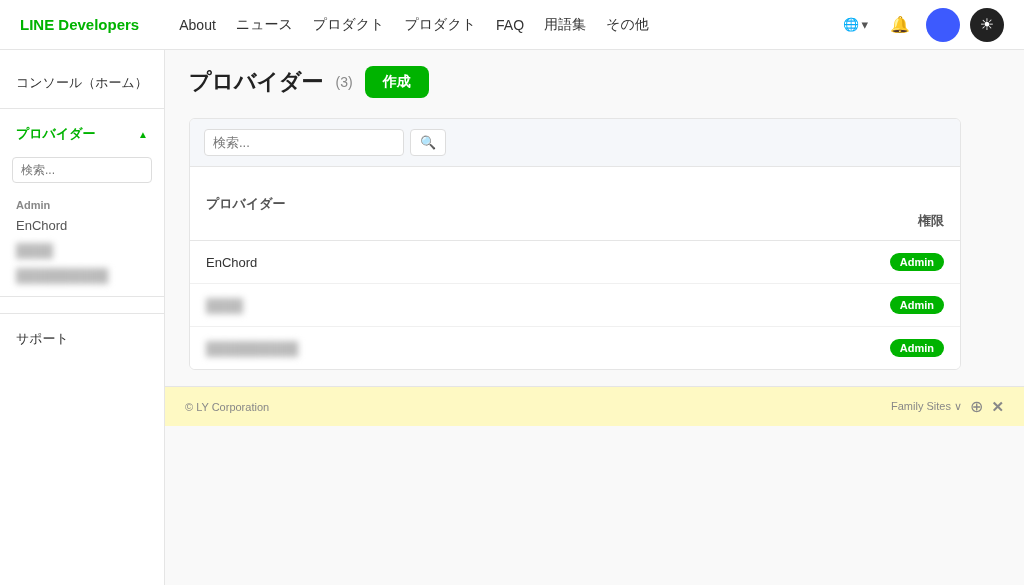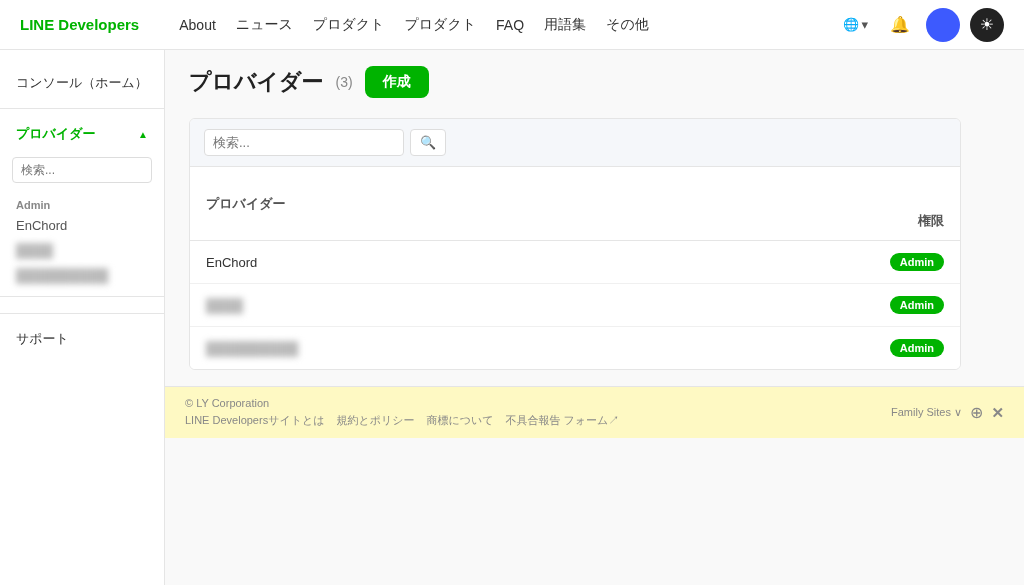--- a/index.html
+++ b/index.html
@@ -210,26 +210,20 @@
           <span class="admin-badge">Admin</span>
         </div>
 
       </div>
 
     </div>
 
     <footer class="footer">
       <div class="footer-left">
         <span>© LY Corporation</span>
-        <div class="footer-links">
-          <span class="footer-link">LINE Developersサイトとは</span>
-          <span class="footer-link">規約とポリシー</span>
-          <span class="footer-link">商標について</span>
-          <span class="footer-link">不具合報告 フォーム↗</span>
-        </div>
       </div>
       <div class="footer-right">
         <span class="footer-family">Family Sites ∨</span>
         <span style="font-size:16px;">⊕</span>
         <span style="font-size:15px; cursor:pointer; font-weight:bold;">✕</span>
       </div>
     </footer>
   </div>
 
 </div>

